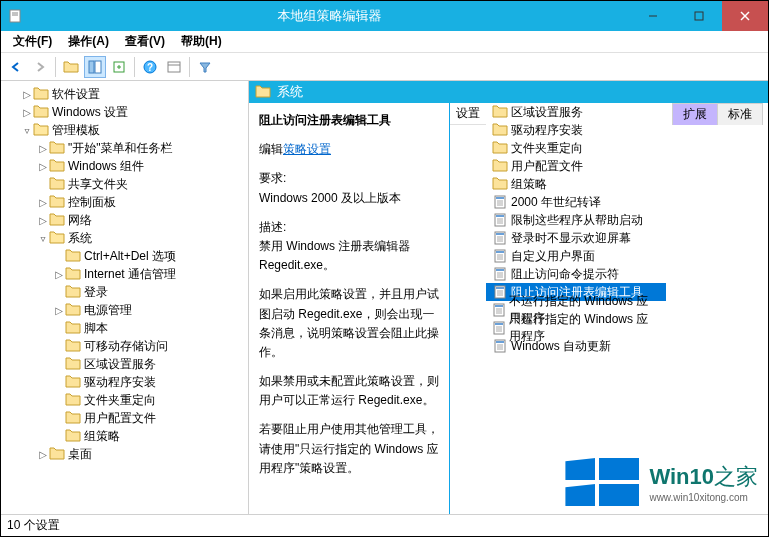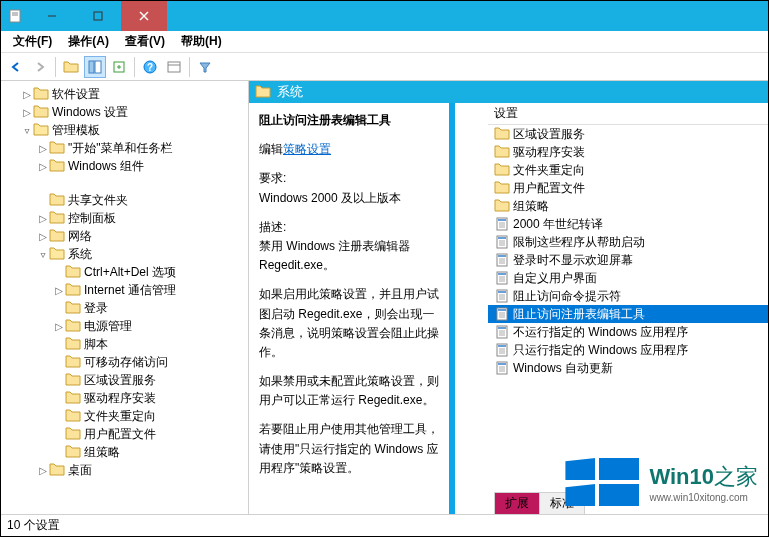--- a/index.html
+++ b/index.html
@@ -24,29 +24,29 @@
 .tree .tw { width: 12px; text-align: center; color: #666; font-size: 10px; cursor: pointer; }
 .folder-icon { width: 16px; height: 14px; display: inline-block; margin-right: 3px; }
 .content { flex: 1; display: flex; flex-direction: column; overflow: hidden; }
 .content-header { height: 22px; background: #18b0e2; color: #fff; display: flex; align-items: center; padding: 0 6px; font-size: 13px; }
 .content-header .folder-icon { margin-right: 6px; }
 .content-body { flex: 1; display: flex; overflow: hidden; background: #fff; }
 .details { width: 200px; padding: 8px 10px; font-size: 12px; line-height: 1.6; overflow: auto; }
 .details .name { font-weight: bold; margin-bottom: 10px; }
 .details a { color: #0066cc; margin-top: 44px; }
 .details p { margin-bottom: 10px; }
-.list-wrap { flex: 1; border-left: 6px solid #0ea5e9; overflow: hidden; display: flex; flex-direction: column; position: relative; padding-left: 33px; }
+.list-wrap { flex: 1; border-left: 1px solid #0ea5e9; overflow: hidden; display: flex; flex-direction: row; position: relative; }
 .list-header { height: 22px; border-bottom: 1px solid #e0e0e0; display: flex; align-items: center; padding: 0 6px; font-size: 12px; }
 .list { flex: 1; overflow: auto; font-size: 12px; }
 .list .item { display: flex; align-items: center; height: 18px; padding: 0 6px; }
 .list .item.selected { background: #0078d7; color: #fff; }
 .list .item .icon { width: 16px; margin-right: 3px; display: flex; justify-content: center; }
 .tabs { height: 22px; display: flex; align-items: flex-end; padding: 0 6px; font-size: 12px; }
 .tabs .tab { padding: 2px 10px; border: 1px solid #d0d0d0; border-bottom: none; background: #fff; margin-right: -1px; }
-.tabs .tab.active { background: #be185d; }
+.tabs .tab.active { background: #c4b5fd; }
 .tabs .tab.inactive { background: #f0f0f0; }
 .statusbar { height: 22px; border-top: 1px solid #d0d0d0; display: flex; align-items: center; padding: 0 6px; font-size: 12px; }
 .watermark { position: absolute; right: 10px; bottom: 30px; display: flex; align-items: center; gap: 10px; pointer-events: none; }
 .watermark .win-logo { display: grid; grid-template-columns: 30px 40px; grid-template-rows: 22px 22px; gap: 4px; }
 .watermark .win-logo div { background: #0078d7; }
 .watermark .win-logo .a { clip-path: polygon(0 15%, 100% 0, 100% 100%, 0 100%); }
 .watermark .text .big { font-size: 22px; color: #0f766e; }
 .watermark .text .big b { font-weight: bold; }
 .watermark .text .url { font-size: 10px; color: #666; }
 svg { display: block; }
@@ -55,20 +55,21 @@
 <body>
 
 <div class="titlebar">
   <div class="icon">
     <svg width="14" height="14" viewBox="0 0 14 14">
         <rect x="2" y="1" width="10" height="12" fill="#fff" stroke="#888"></rect>
         <line x1="4" y1="4" x2="10" y2="4" stroke="#888"></line>
         <line x1="4" y1="6" x2="10" y2="6" stroke="#888"></line>
       </svg>
   </div>
+  <div class="title">本地组策略编辑器</div>
   <div class="buttons">
     <div class="btn">
         <svg width="10" height="10">
           <line x1="1" y1="5" x2="9" y2="5" stroke="#333"></line>
         </svg>
       </div>
     <div class="btn">
         <svg width="10" height="10">
           <rect x="1" y="1" width="8" height="8" fill="none" stroke="#333"></rect>
         </svg>
@@ -192,21 +193,21 @@
             <span class="tw">▷</span>
             <span class="folder-icon">
               <svg width="16" height="14">
                 <path d="M1 4 L1 12 L15 12 L15 3 L7 3 L5 1 L1 1 Z" fill="#fce39b" stroke="#c8a030"></path>
               </svg>
             </span>
             <span>Windows 组件</span>
           </div>
         </li>
         <li>
-          <div class="row" style="padding-left: 36px; margin-top: 16px;">
+          <div class="row" style="padding-left: 36px;">
             <span class="tw"></span>
             <span class="folder-icon">
               <svg width="16" height="14">
                 <path d="M1 4 L1 12 L15 12 L15 3 L7 3 L5 1 L1 1 Z" fill="#fce39b" stroke="#c8a030"></path>
               </svg>
             </span>
             <span>共享文件夹</span>
           </div>
         </li>
         <li>

